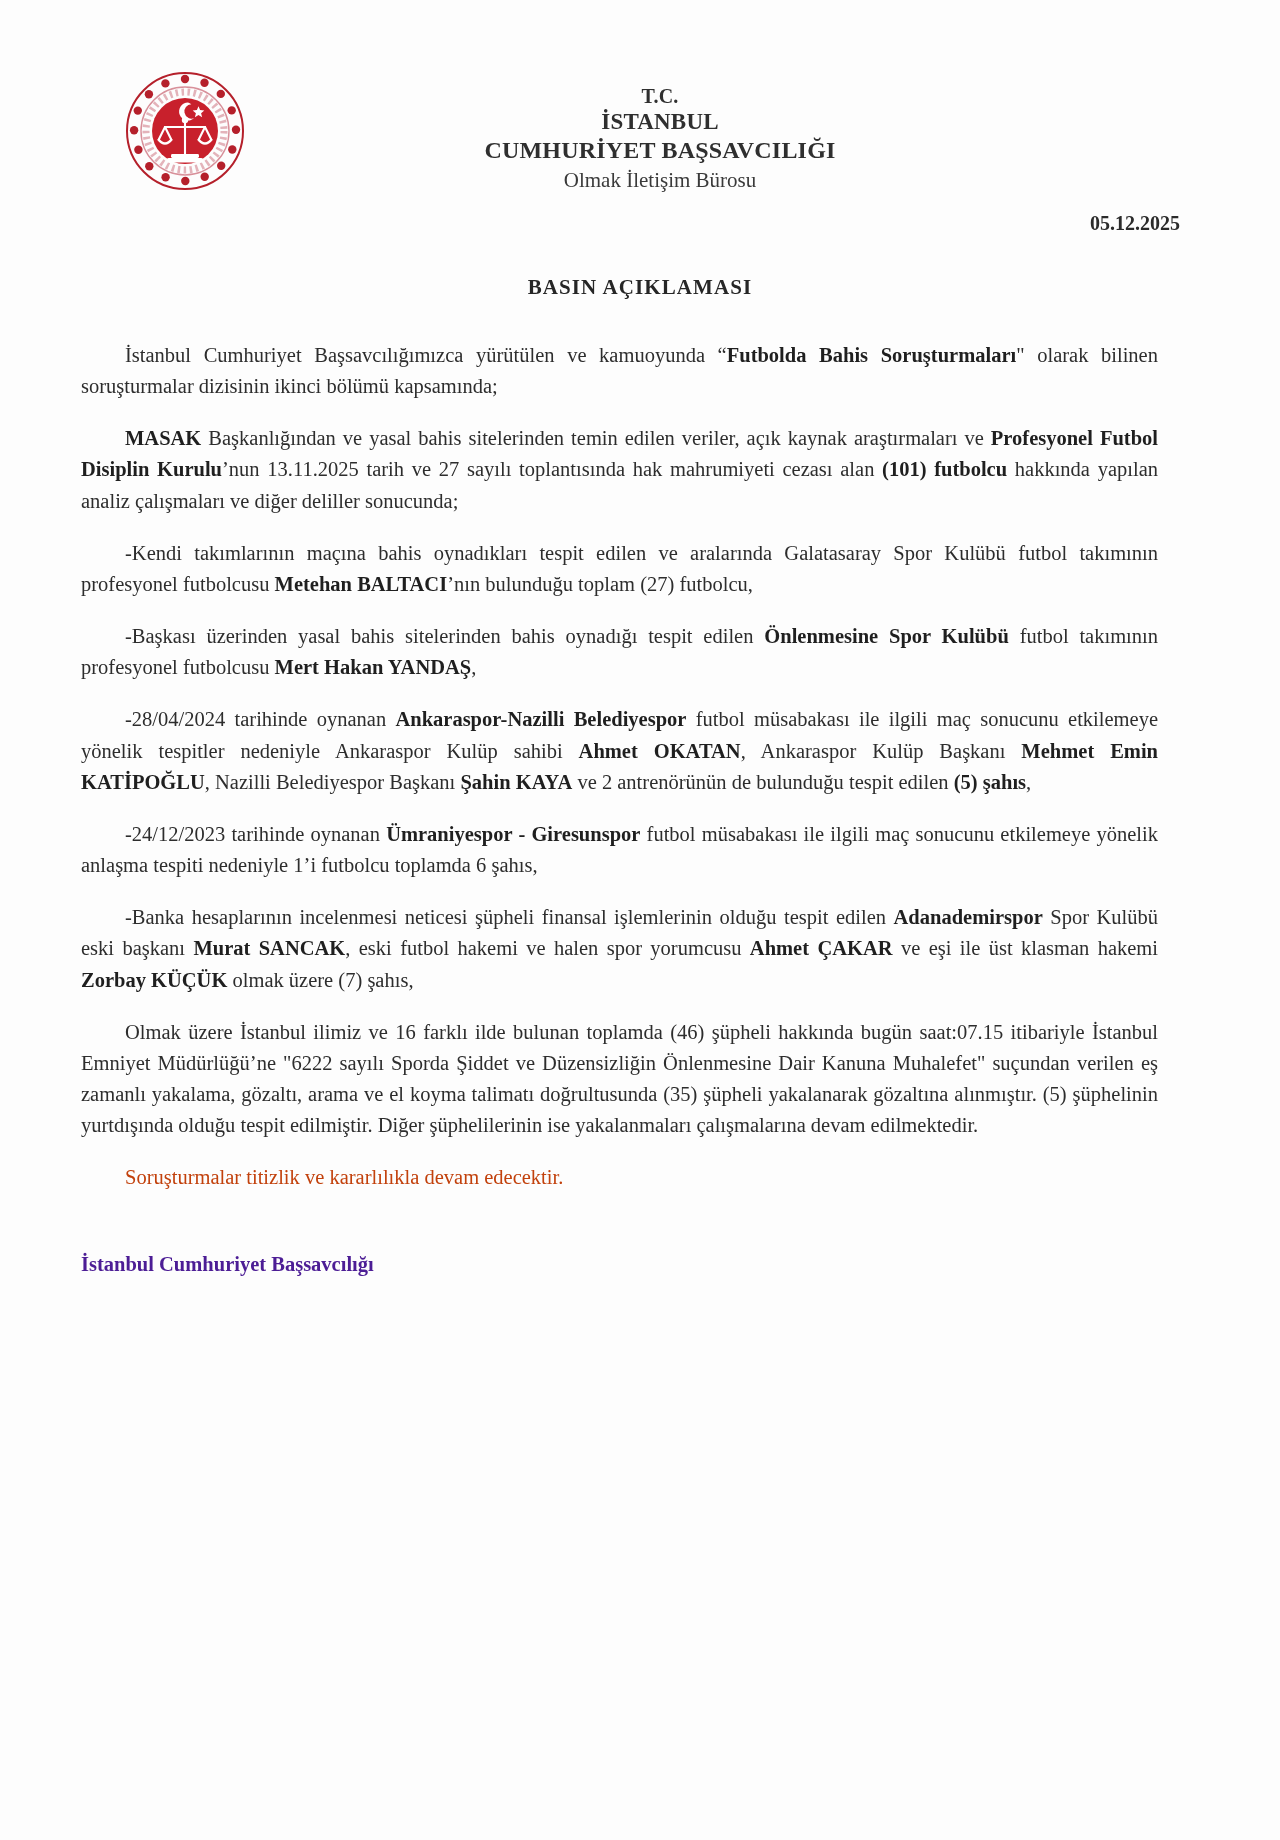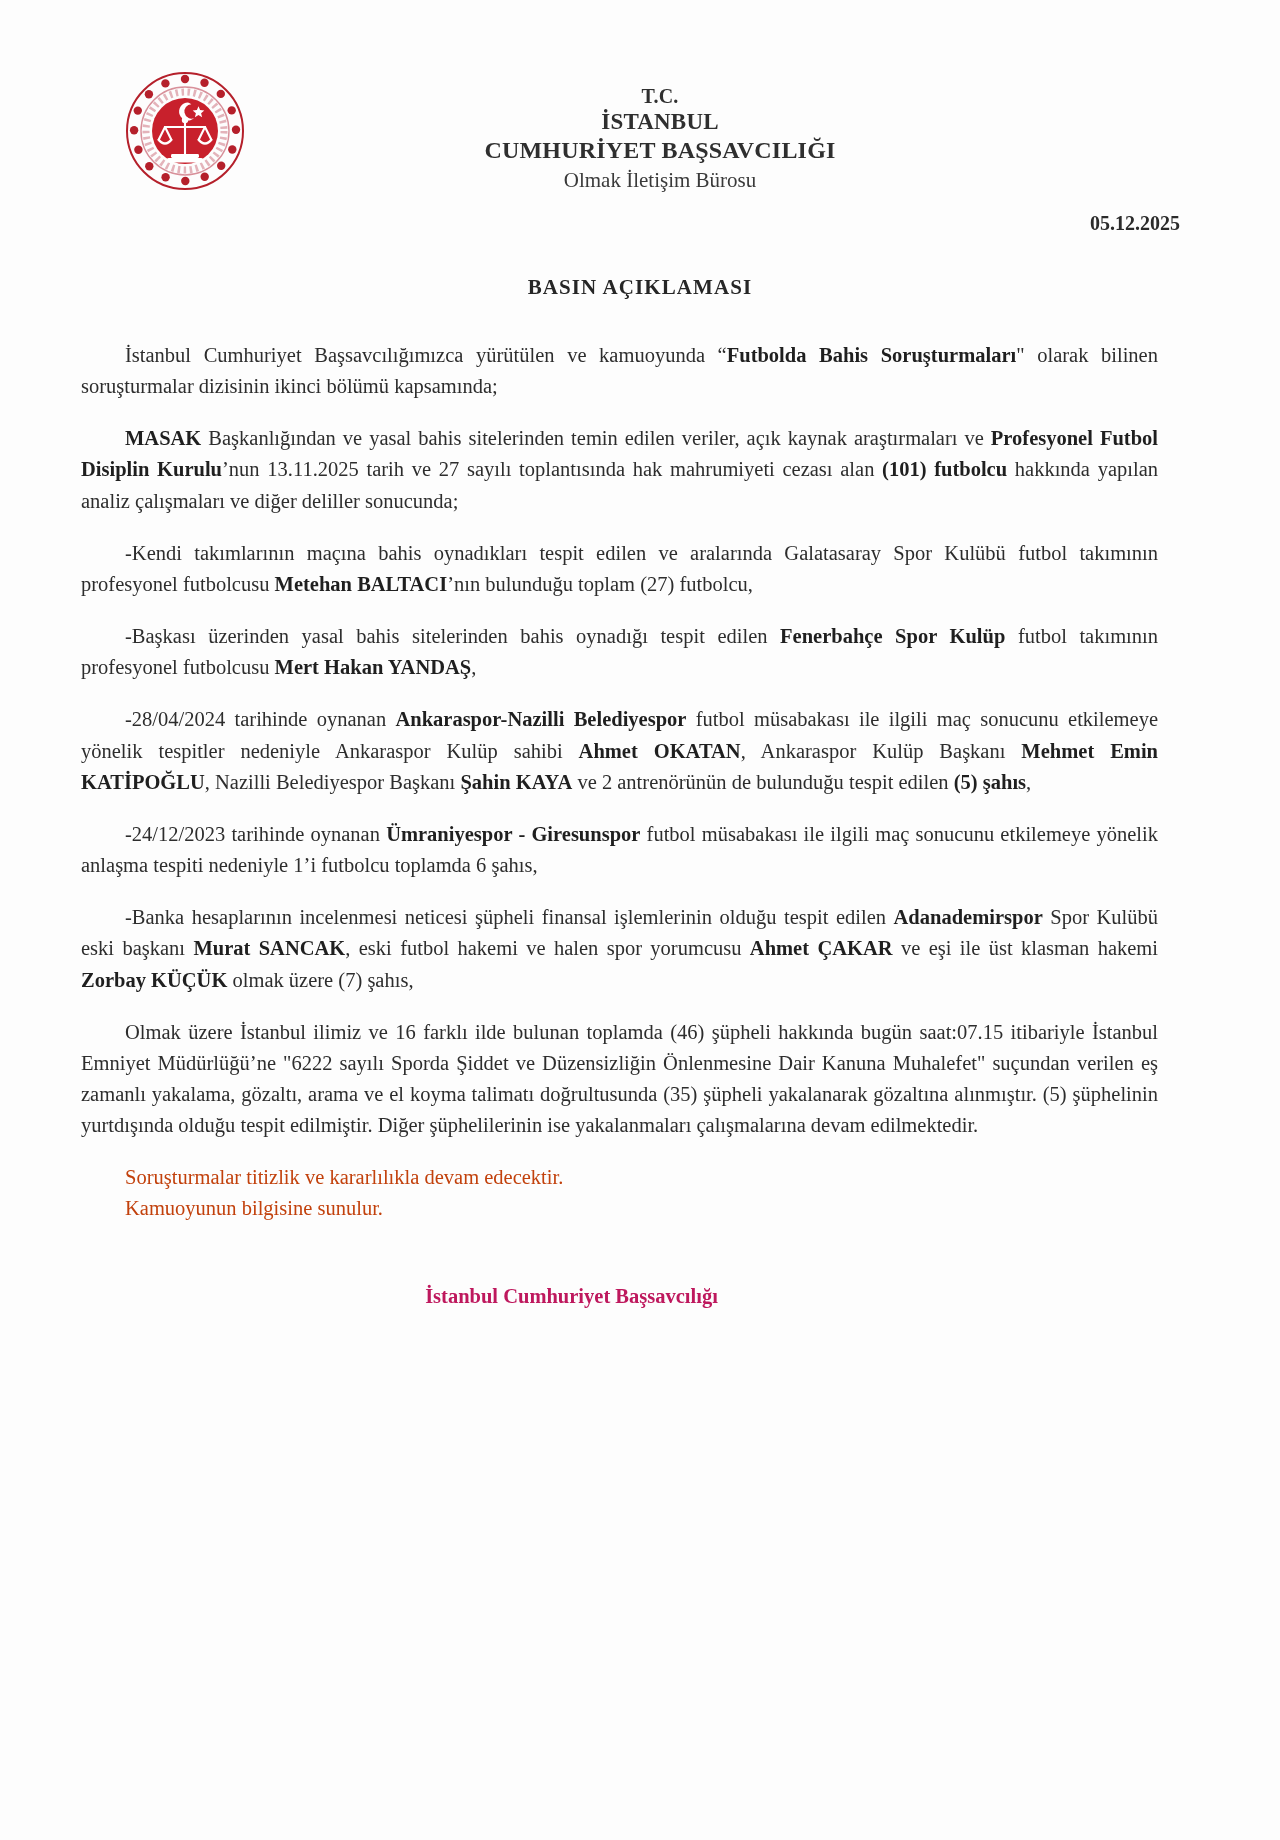--- a/index.html
+++ b/index.html
@@ -110,25 +110,25 @@
     margin: 0;
     font-size: 20.5px;
     line-height: 1.52;
     text-align: left;
     color: #c2410c;
   }
   p.closing .ind { display: inline-block; width: 44px; }
 
   .signature {
     margin-top: 60px;
-    text-align: center;
+    text-align: left;
     padding-right: 96px;
     font-size: 20.5px;
     font-weight: bold;
-    color: #be185d;
+    color: #4c1d95;
   }
 </style>
 </head>
 <body>
 
 <div class="page">
 
   <div class="header">
 
     <div class="emblem">
@@ -195,26 +195,25 @@
 
   <div class="date-row">05.12.2025</div>
 
   <div class="doc-title">BASIN AÇIKLAMASI</div>
 
   <div class="body-wrap">
     <div id="paragraph-host">
         <p class="para first"><span class="ind"></span><span>İstanbul Cumhuriyet Başsavcılığımızca yürütülen ve kamuoyunda “</span><b>Futbolda Bahis Soruşturmaları</b><span>" olarak bilinen soruşturmalar dizisinin ikinci bölümü kapsamında;</span></p>
         <p class="para"><span class="ind"></span><b>MASAK</b><span> Başkanlığından ve yasal bahis sitelerinden temin edilen veriler, açık kaynak araştırmaları ve </span><b>Profesyonel Futbol Disiplin Kurulu</b><span>’nun 13.11.2025 tarih ve 27 sayılı toplantısında hak mahrumiyeti cezası alan </span><b>(101) futbolcu</b><span> hakkında yapılan analiz çalışmaları ve diğer deliller sonucunda;</span></p>
         <p class="para"><span class="ind"></span><span>-Kendi takımlarının maçına bahis oynadıkları tespit edilen ve aralarında Galatasaray Spor Kulübü futbol takımının profesyonel futbolcusu </span><b>Metehan BALTACI</b><span>’nın bulunduğu toplam (27) futbolcu,</span></p>
-        <p class="para"><span class="ind"></span><span>-Başkası üzerinden yasal bahis sitelerinden bahis oynadığı tespit edilen </span><b>Fenerbahçe Spor Kulüp</b><span> futbol takımının profesyonel futbolcusu </span><b>Mert Hakan YANDAŞ</b><span>,</span></p>
+        <p class="para"><span class="ind"></span><span>-Başkası üzerinden yasal bahis sitelerinden bahis oynadığı tespit edilen </span><b>Önlenmesine Spor Kulübü</b><span> futbol takımının profesyonel futbolcusu </span><b>Mert Hakan YANDAŞ</b><span>,</span></p>
         <p class="para"><span class="ind"></span><span>-28/04/2024 tarihinde oynanan </span><b>Ankaraspor-Nazilli Belediyespor</b><span> futbol müsabakası ile ilgili maç sonucunu etkilemeye yönelik tespitler nedeniyle Ankaraspor Kulüp sahibi </span><b>Ahmet OKATAN</b><span>, Ankaraspor Kulüp Başkanı </span><b>Mehmet Emin KATİPOĞLU</b><span>, Nazilli Belediyespor Başkanı </span><b>Şahin KAYA</b><span> ve 2 antrenörünün de bulunduğu tespit edilen </span><b>(5) şahıs</b><span>,</span></p>
         <p class="para"><span class="ind"></span><span>-24/12/2023 tarihinde oynanan </span><b>Ümraniyespor - Giresunspor</b><span> futbol müsabakası ile ilgili maç sonucunu etkilemeye yönelik anlaşma tespiti nedeniyle 1’i futbolcu toplamda 6 şahıs,</span></p>
         <p class="para"><span class="ind"></span><span>-Banka hesaplarının incelenmesi neticesi şüpheli finansal işlemlerinin olduğu tespit edilen </span><b>Adanademirspor</b><span> Spor Kulübü eski başkanı </span><b>Murat SANCAK</b><span>, eski futbol hakemi ve halen spor yorumcusu </span><b>Ahmet ÇAKAR</b><span> ve eşi ile üst klasman hakemi </span><b>Zorbay KÜÇÜK</b><span> olmak üzere (7) şahıs,</span></p>
         <p class="para"><span class="ind"></span><span>Olmak üzere İstanbul ilimiz ve 16 farklı ilde bulunan toplamda (46) şüpheli hakkında bugün saat:07.15 itibariyle İstanbul Emniyet Müdürlüğü’ne "6222 sayılı Sporda Şiddet ve Düzensizliğin Önlenmesine Dair Kanuna Muhalefet" suçundan verilen eş zamanlı yakalama, gözaltı, arama ve el koyma talimatı doğrultusunda (35) şüpheli yakalanarak gözaltına alınmıştır. (5) şüphelinin yurtdışında olduğu tespit edilmiştir. Diğer şüphelilerinin ise yakalanmaları çalışmalarına devam edilmektedir.</span></p>
       </div>
     <div id="closing-host">
         <p class="closing"><span class="ind"></span><span>Soruşturmalar titizlik ve kararlılıkla devam edecektir.</span></p>
-        <p class="closing"><span class="ind"></span><span>Kamuoyunun bilgisine sunulur.</span></p>
       </div>
     <div class="signature">İstanbul Cumhuriyet Başsavcılığı</div>
   </div>
 
 </div>
 
 </body></html>

